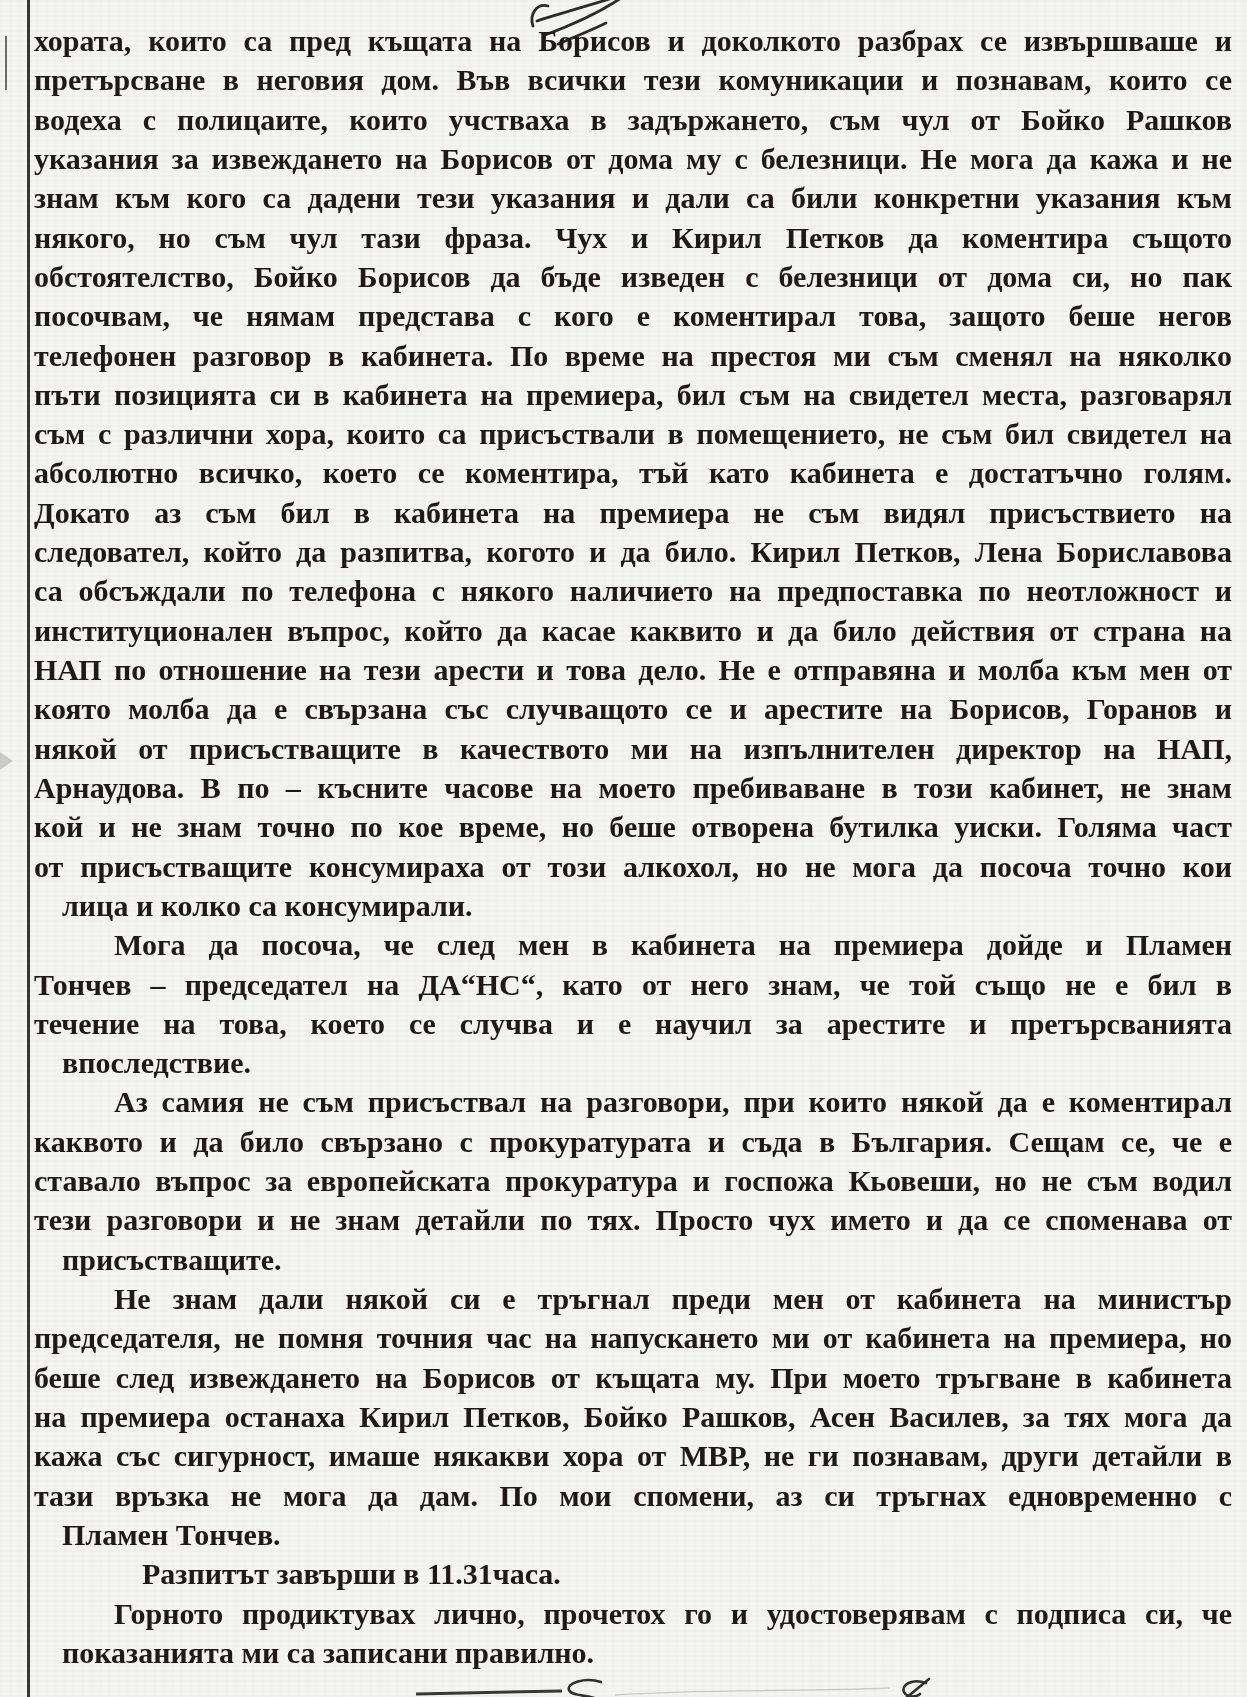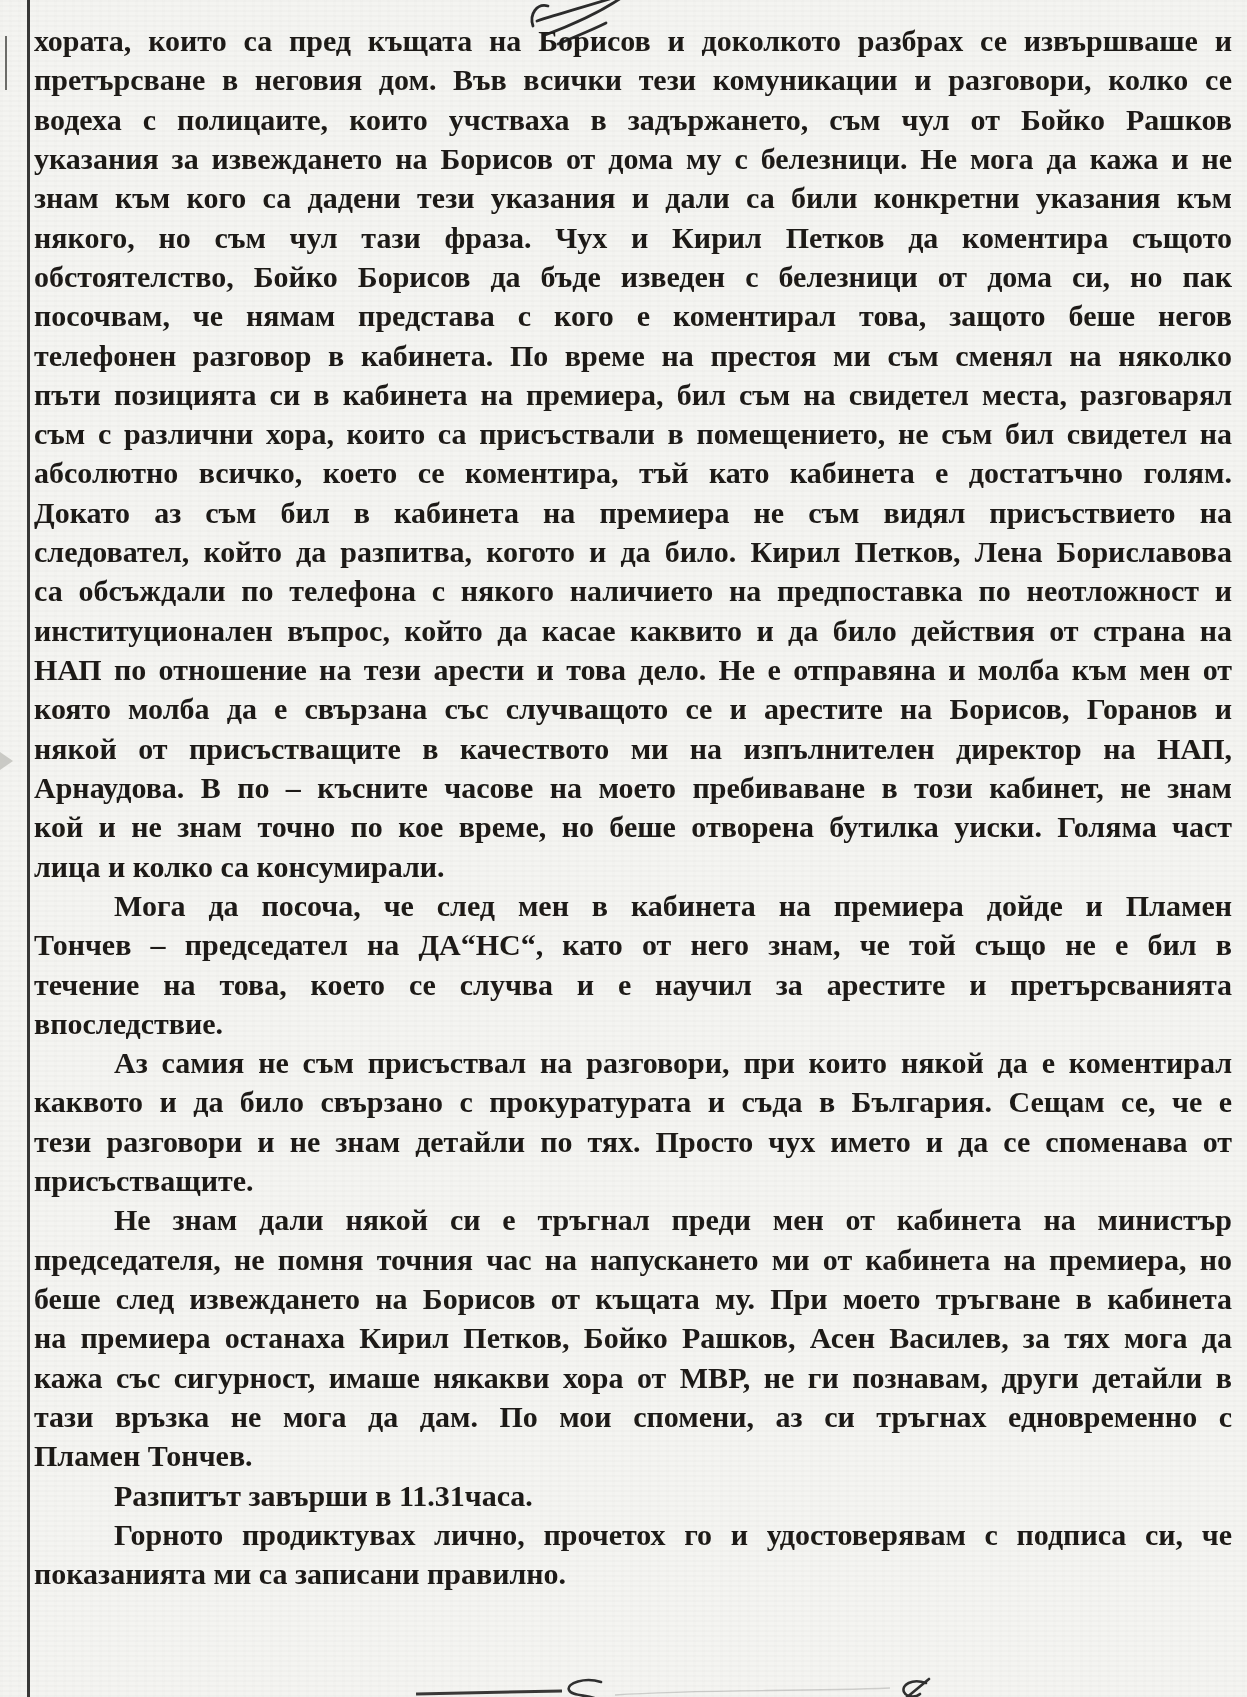--- a/index.html
+++ b/index.html
@@ -38,66 +38,68 @@
     font-size:30px;font-weight:bold;line-height:39.32px;
     color:#1d1a17;
     -webkit-font-smoothing:antialiased;
   }
   .ln{
     text-align:justify;
     text-align-last:justify;
     white-space:normal;
     height:39.32px;overflow:visible;
   }
-  .ln.end{text-align-last:left;}
+  .ln.end{text-align-last:left;margin-left:28px;}
   .ln.indent{text-indent:80px;font-family:Liberation Serif, serif;}
   .strike{
     position:absolute;left:416px;top:1691px;width:146px;height:3px;
     background:#262422;transform:rotate(-1.2deg);opacity:.9;
   }
   .hand{position:absolute;left:0;top:0;pointer-events:none;}
 </style>
 </head>
 <body>
 
 <div class="page">
 
   <div class="edge-rule"></div>
   <div class="tick"></div>
   <div class="smudge"></div>
 
   <div class="text" id="doc-text">
       <div class="ln">хората, които са пред къщата на Борисов и доколкото разбрах се извършваше и</div>
-      <div class="ln">претърсване в неговия дом. Във всички тези комуникации и разговори, колко се</div>
+      <div class="ln">претърсване в неговия дом. Във всички тези комуникации и познавам, които се</div>
       <div class="ln">водеха с полицаите, които учстваха в задържането, съм чул от Бойко Рашков</div>
       <div class="ln">указания за извеждането на Борисов от дома му с белезници. Не мога да кажа и не</div>
       <div class="ln">знам към кого са дадени тези указания и дали са били конкретни указания към</div>
       <div class="ln">някого, но съм чул тази фраза. Чух и Кирил Петков да коментира същото</div>
       <div class="ln">обстоятелство, Бойко Борисов да бъде изведен с белезници от дома си, но пак</div>
       <div class="ln">посочвам, че нямам представа с кого е коментирал това, защото беше негов</div>
       <div class="ln">телефонен разговор в кабинета. По време на престоя ми съм сменял на няколко</div>
       <div class="ln">пъти позицията си в кабинета на премиера, бил съм на свидетел места, разговарял</div>
       <div class="ln">съм с различни хора, които са присъствали в помещението, не съм бил свидетел на</div>
       <div class="ln">абсолютно всичко, което се коментира, тъй като кабинета е достатъчно голям.</div>
       <div class="ln">Докато аз съм бил в кабинета на премиера не съм видял присъствието на</div>
       <div class="ln">следовател, който да разпитва, когото и да било. Кирил Петков, Лена Бориславова</div>
       <div class="ln">са обсъждали по телефона с някого наличието на предпоставка по неотложност и</div>
       <div class="ln">институционален въпрос, който да касае каквито и да било действия от страна на</div>
       <div class="ln">НАП по отношение на тези арести и това дело. Не е отправяна и молба към мен от</div>
       <div class="ln">която молба да е свързана със случващото се и арестите на Борисов, Горанов и</div>
       <div class="ln">някой от присъстващите в качеството ми на изпълнителен директор на НАП,</div>
       <div class="ln">Арнаудова. В по – късните часове на моето пребиваване в този кабинет, не знам</div>
       <div class="ln">кой и не знам точно по кое време, но беше отворена бутилка уиски. Голяма част</div>
+      <div class="ln">от присъстващите консумираха от този алкохол, но не мога да посоча точно кои</div>
       <div class="ln end">лица и колко са консумирали.</div>
       <div class="ln indent">Мога да посоча, че след мен в кабинета на премиера дойде и Пламен</div>
       <div class="ln">Тончев – председател на ДА“НС“, като от него знам, че той също не е бил в</div>
       <div class="ln">течение на това, което се случва и е научил за арестите и претърсванията</div>
       <div class="ln end">впоследствие.</div>
       <div class="ln indent">Аз самия не съм присъствал на разговори, при които някой да е коментирал</div>
       <div class="ln">каквото и да било свързано с прокуратурата и съда в България. Сещам се, че е</div>
+      <div class="ln">ставало въпрос за европейската прокуратура и госпожа Кьовеши, но не съм водил</div>
       <div class="ln">тези разговори и не знам детайли по тях. Просто чух името и да се споменава от</div>
       <div class="ln end">присъстващите.</div>
       <div class="ln indent">Не знам дали някой си е тръгнал преди мен от кабинета на министър</div>
       <div class="ln">председателя, не помня точния час на напускането ми от кабинета на премиера, но</div>
       <div class="ln">беше след извеждането на Борисов от къщата му. При моето тръгване в кабинета</div>
       <div class="ln">на премиера останаха Кирил Петков, Бойко Рашков, Асен Василев, за тях мога да</div>
       <div class="ln">кажа със сигурност, имаше някакви хора от МВР, не ги познавам, други детайли в</div>
       <div class="ln">тази връзка не мога да дам. По мои спомени, аз си тръгнах едновременно с</div>
       <div class="ln end">Пламен Тончев.</div>
       <div class="ln indent end">Разпитът завърши в 11.31часа.</div>

